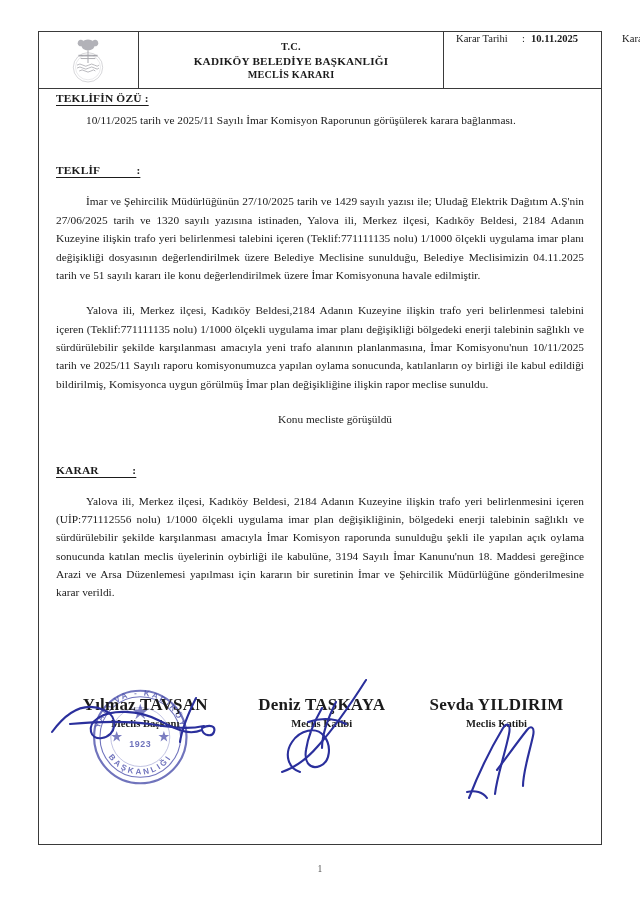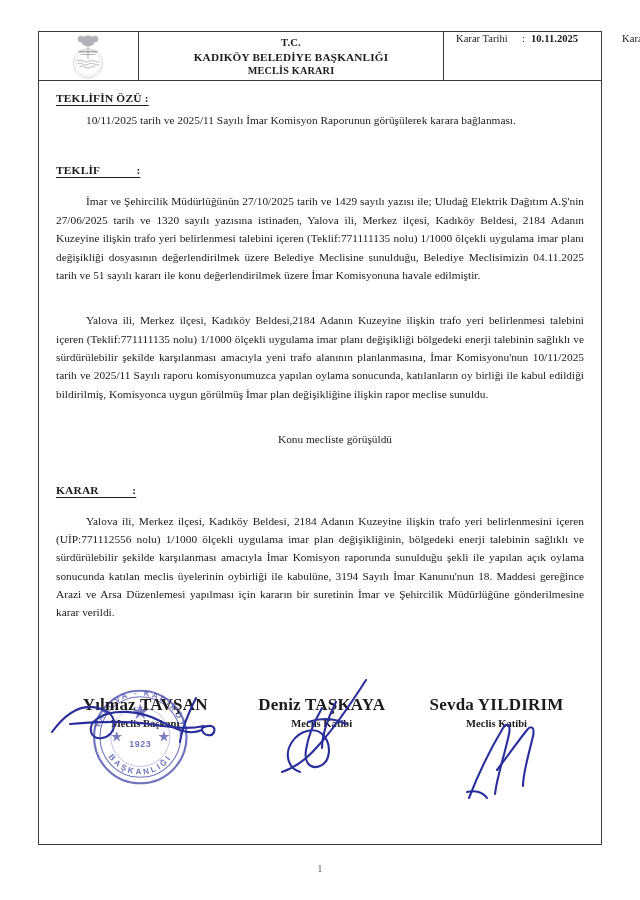--- a/index.html
+++ b/index.html
@@ -27,21 +27,21 @@
     border: 1px solid #3a3a3a;
     box-sizing: border-box;
   }
 
   
   .header-table {
     position: absolute;
     left: 38px;
     top: 31px;
     width: 564px;
-    height: 50px;
+    height: 58px;
     box-sizing: border-box;
     display: flex;
     border-bottom: 1px solid #3a3a3a;
   }
   .hdr-logo-cell {
     width: 101px;
     border-right: 1px solid #3a3a3a;
     box-sizing: border-box;
     display: flex;
     align-items: center;
@@ -113,21 +113,21 @@
   .section-head.spaced { margin-top: 35px; }
 
   p.para {
     margin: 0 0 0 0;
     font-size: 11.35px;
     line-height: 1.62;
     text-align: justify;
     text-indent: 30px;
     hyphens: none;
   }
-  p.para + p.para { margin-top: 27px; }
+  p.para + p.para { margin-top: 17px; }
   p.no-justify { text-align: center; }
 
   b { font-weight: normal; }
 
   .gap-sm { height: 9px; }
 
   
   .signatures {
     position: absolute;
     left: 56px;

